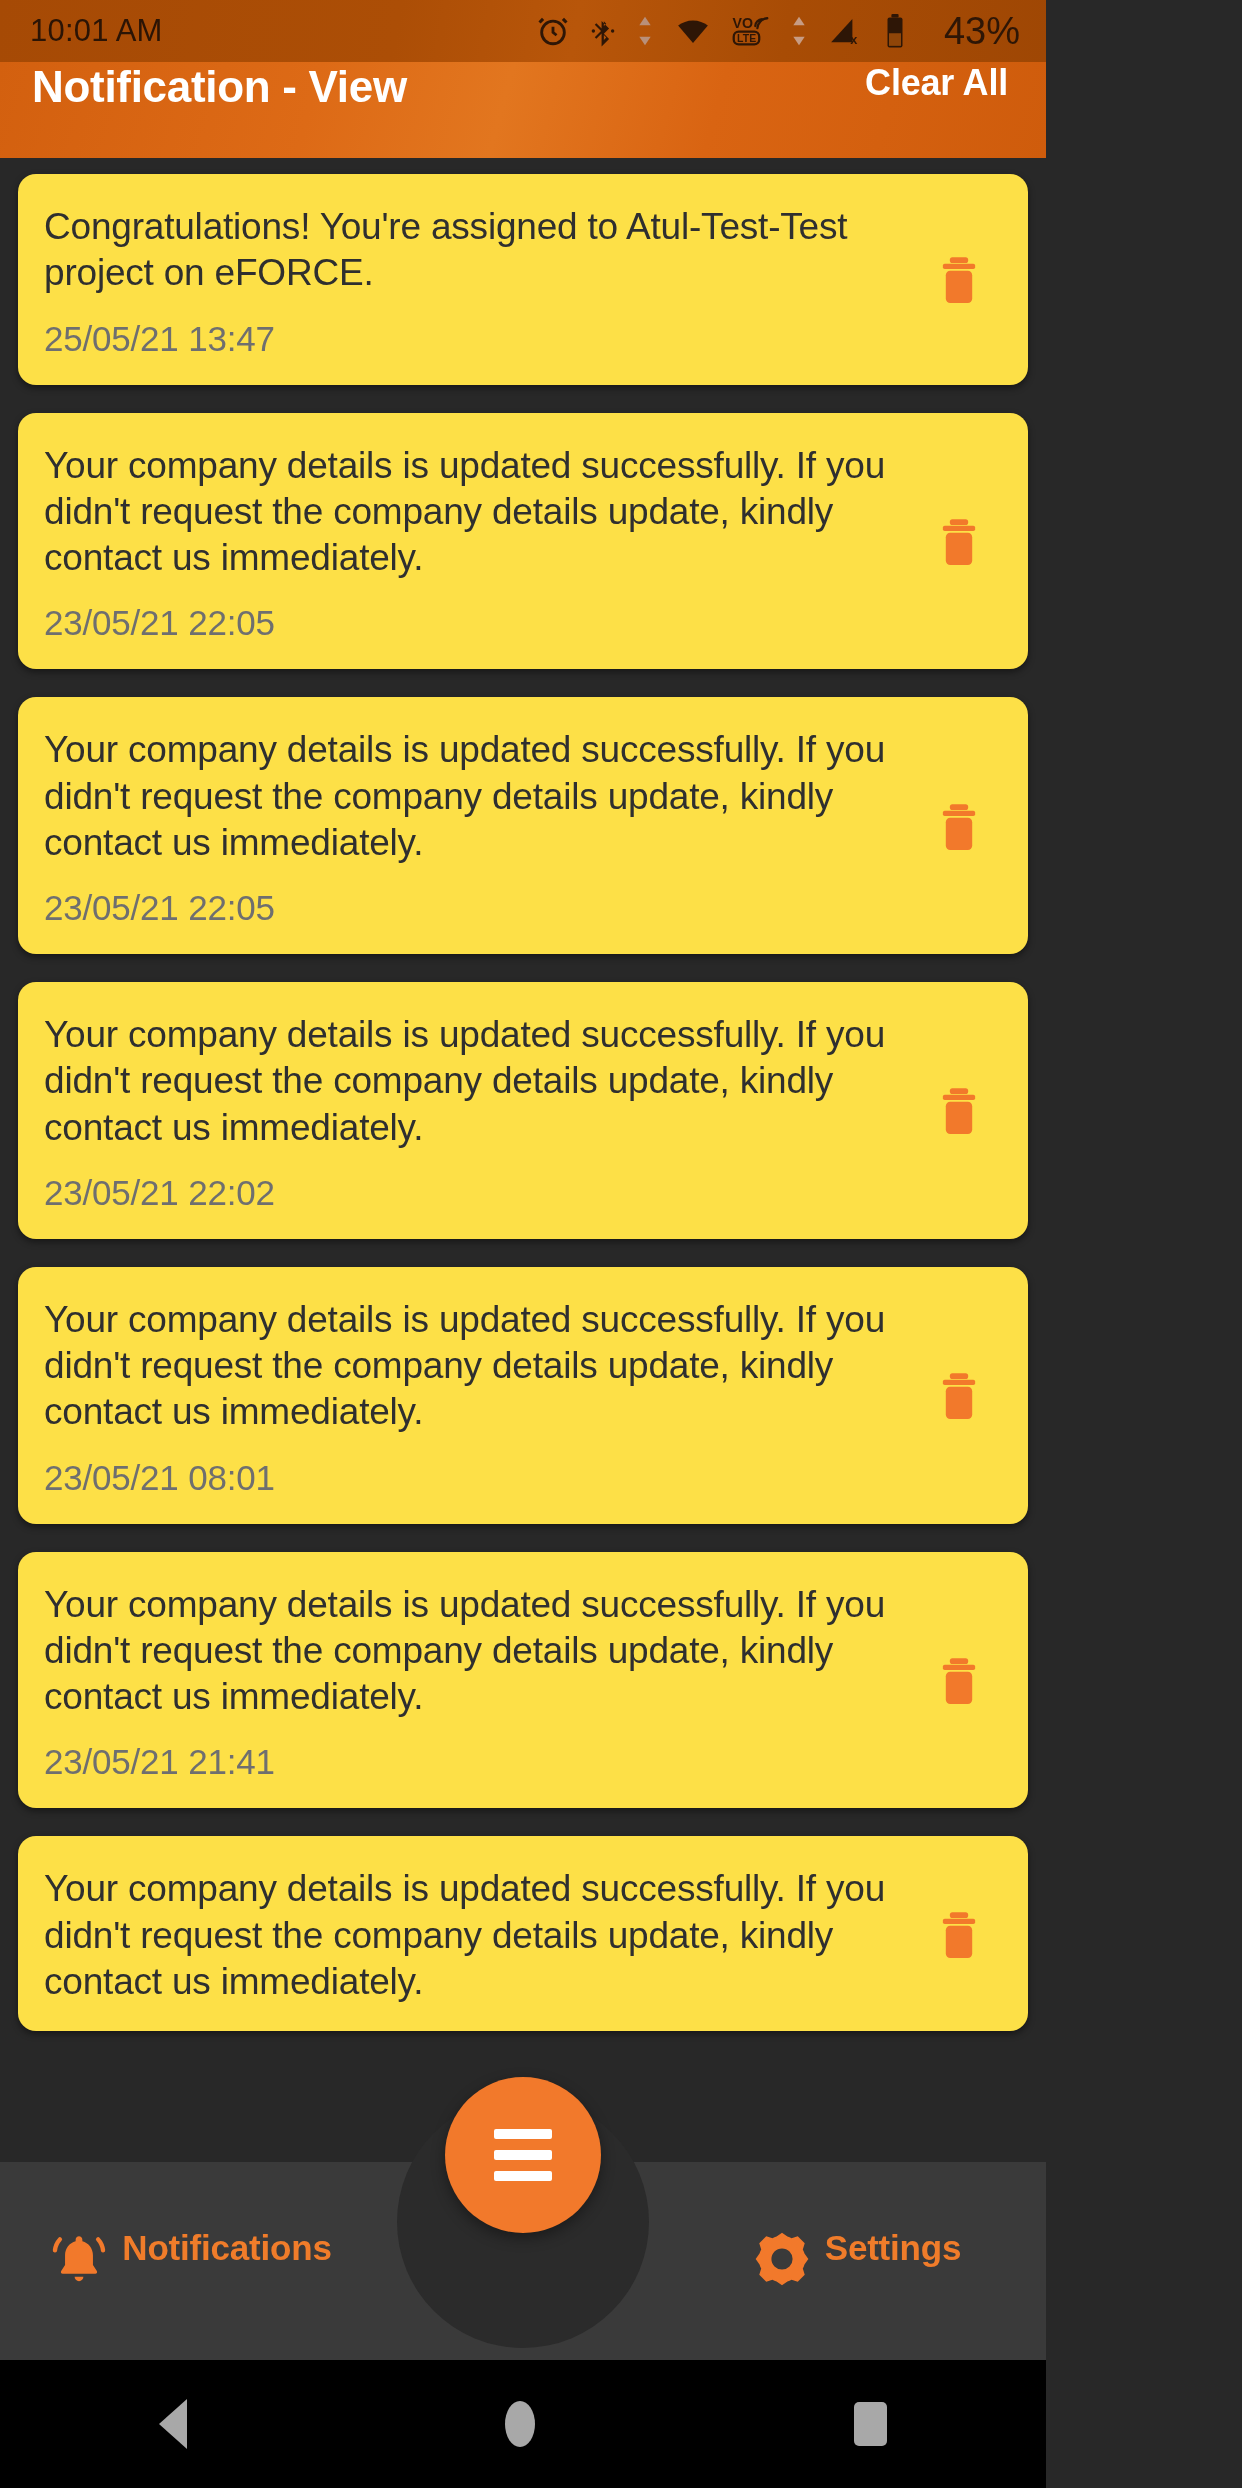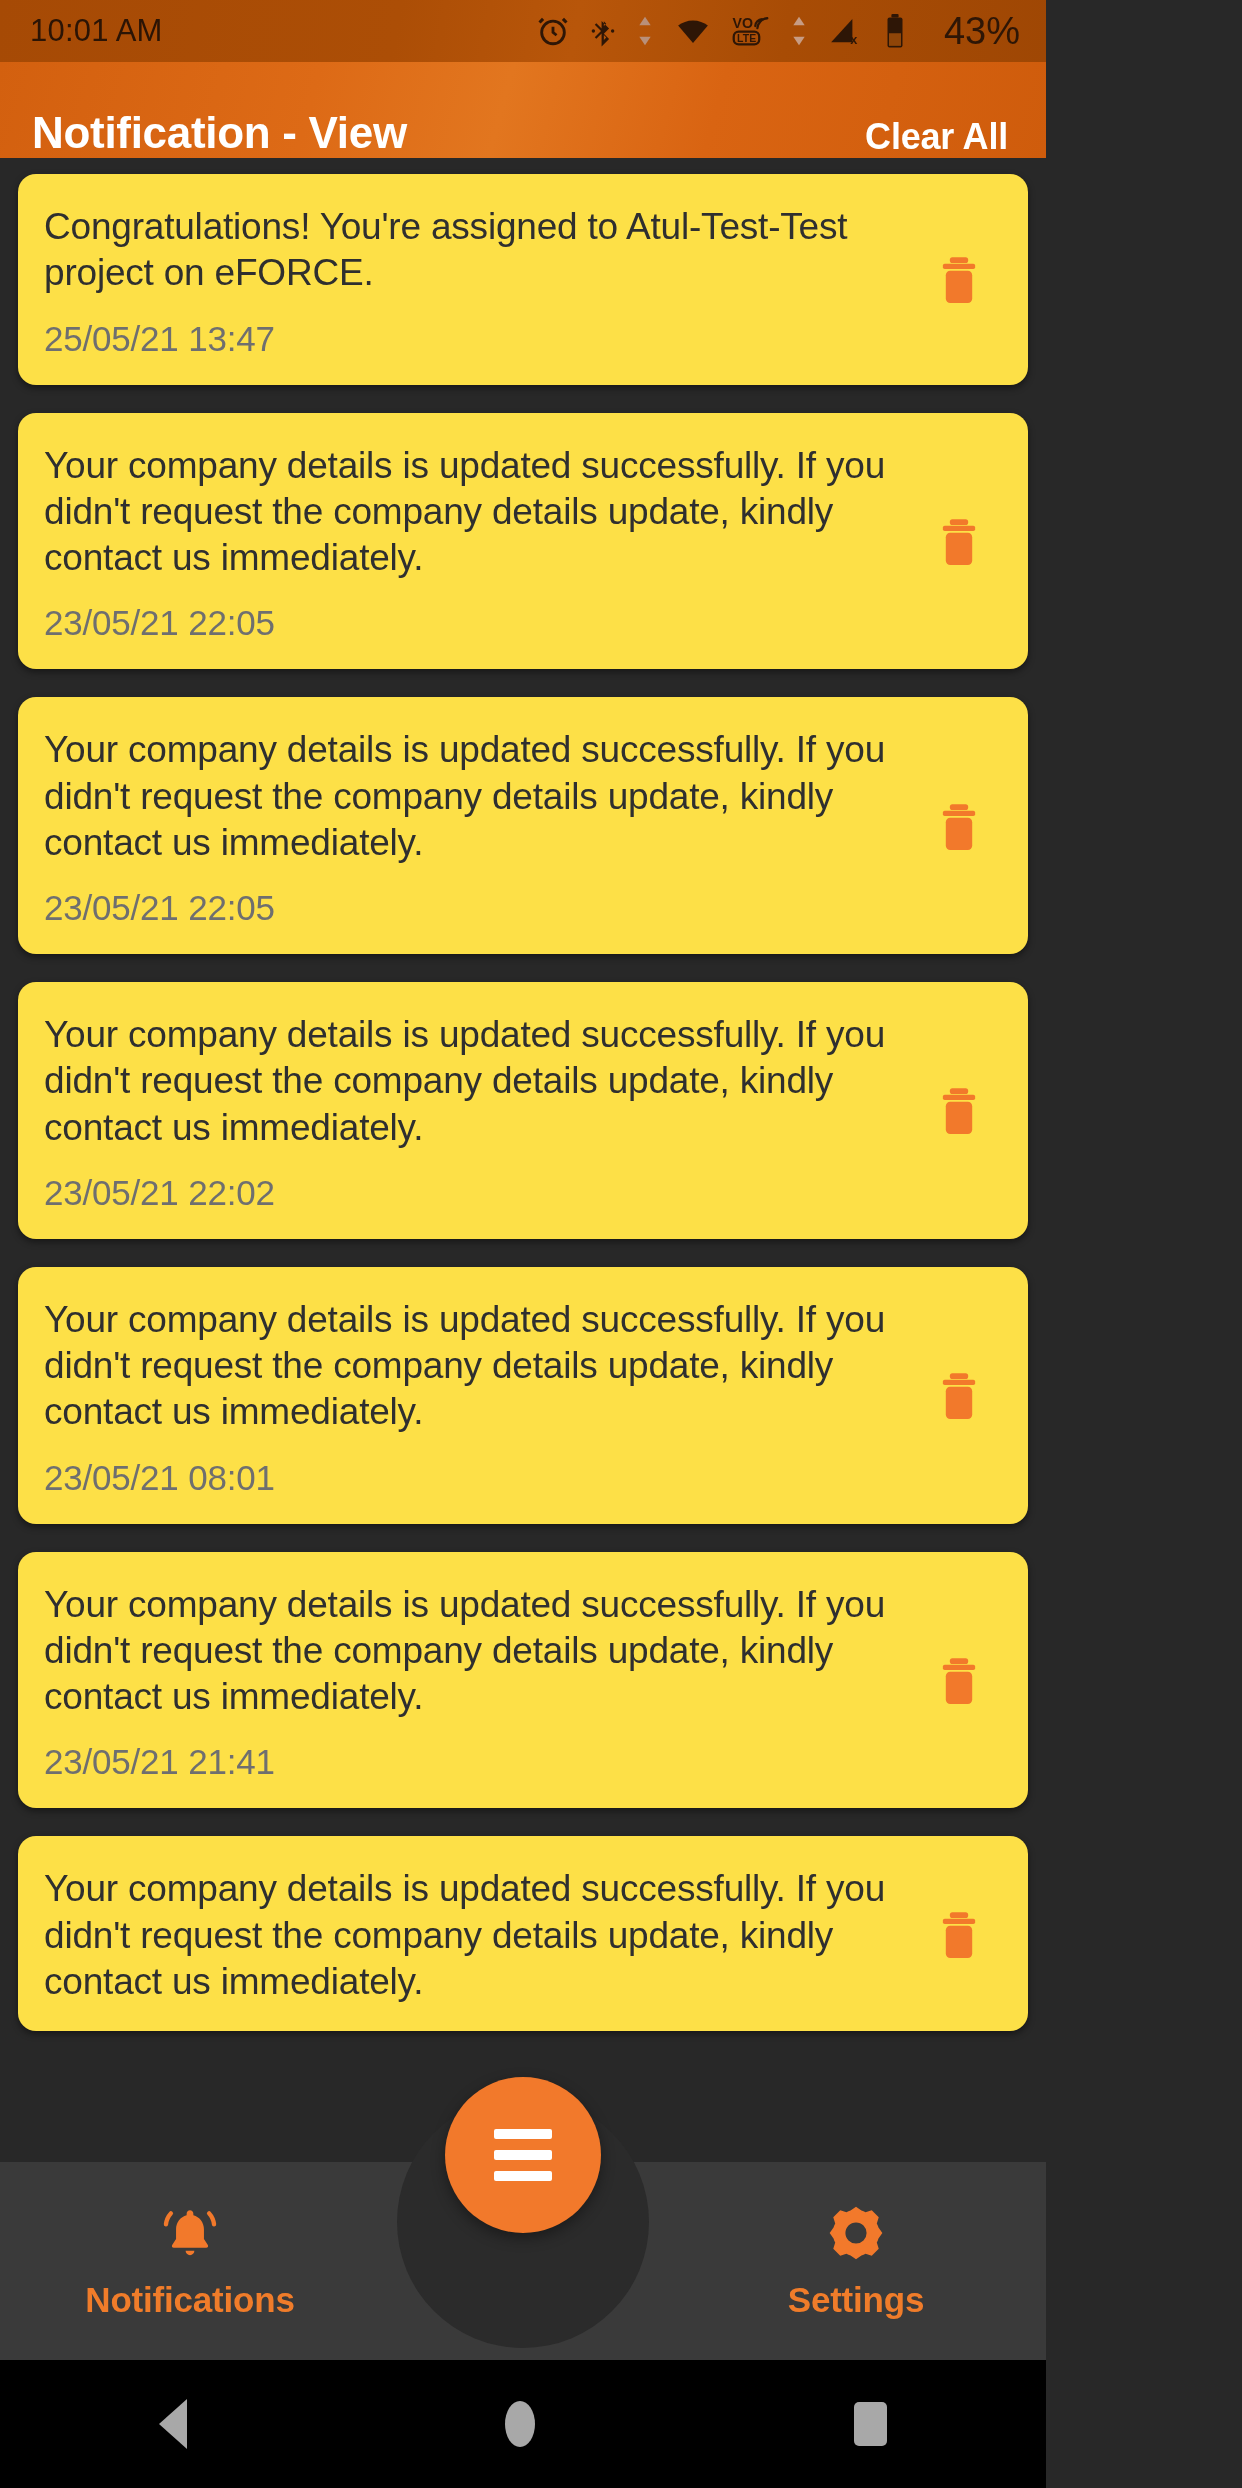--- a/index.html
+++ b/index.html
@@ -22,21 +22,21 @@
   }
   .sb-time { color:#2b1405; font-size:31px; font-weight:400; letter-spacing:.2px; }
   .sb-icons { display:flex; align-items:center; gap:20px; }
   .sb-icons svg { display:block; }
   .sb-batt-pct { color:#2e1606; font-size:38px; margin-left:18px; }
 
   
   .appbar {
     height:96px; flex:0 0 96px;
     background:linear-gradient(105deg,#d3600f 0%,#dd6a16 30%,#e2761f 48%,#d96412 68%,#cf5c0c 100%);
-    display:flex; align-items:flex-end; justify-content:space-between;
+    display:flex; align-items:flex-start; justify-content:space-between;
     padding:0 38px 0 32px;
     position:relative; z-index:4;
   }
   .appbar-title { color:#ffffff; font-size:44px; font-weight:700; letter-spacing:-.3px; }
   .appbar-action { color:#ffffff; font-size:36px; font-weight:700; letter-spacing:-.2px; cursor:pointer; }
 
   
   .scroll {
     flex:1 1 auto; background:#282828;
     padding:16px 18px 0 18px;
@@ -75,21 +75,21 @@
     display:flex; align-items:center;
   }
   .notch {
     position:absolute; left:50%; top:-66px;
     width:252px; height:252px; margin-left:-126px;
     background:#2b2b2b; border-radius:50%;
     z-index:1;
   }
   .navitem {
     position:relative; z-index:3;
-    display:flex; flex-direction:column; align-items:center; justify-content:center;
+    display:flex; flex-direction:row; justify-content:center;
     gap:12px; cursor:pointer; width:300px;
   }
   .navitem.left { margin-left:40px; }
   .navitem.right { margin-left:auto; margin-right:40px; }
   .navlabel { color:#f07c2a; font-size:35px; font-weight:700; letter-spacing:-.2px; }
 
   .fab {
     position:absolute; left:50%; top:-85px; margin-left:-78px;
     width:156px; height:156px; border-radius:50%;
     background:#f2792b;

